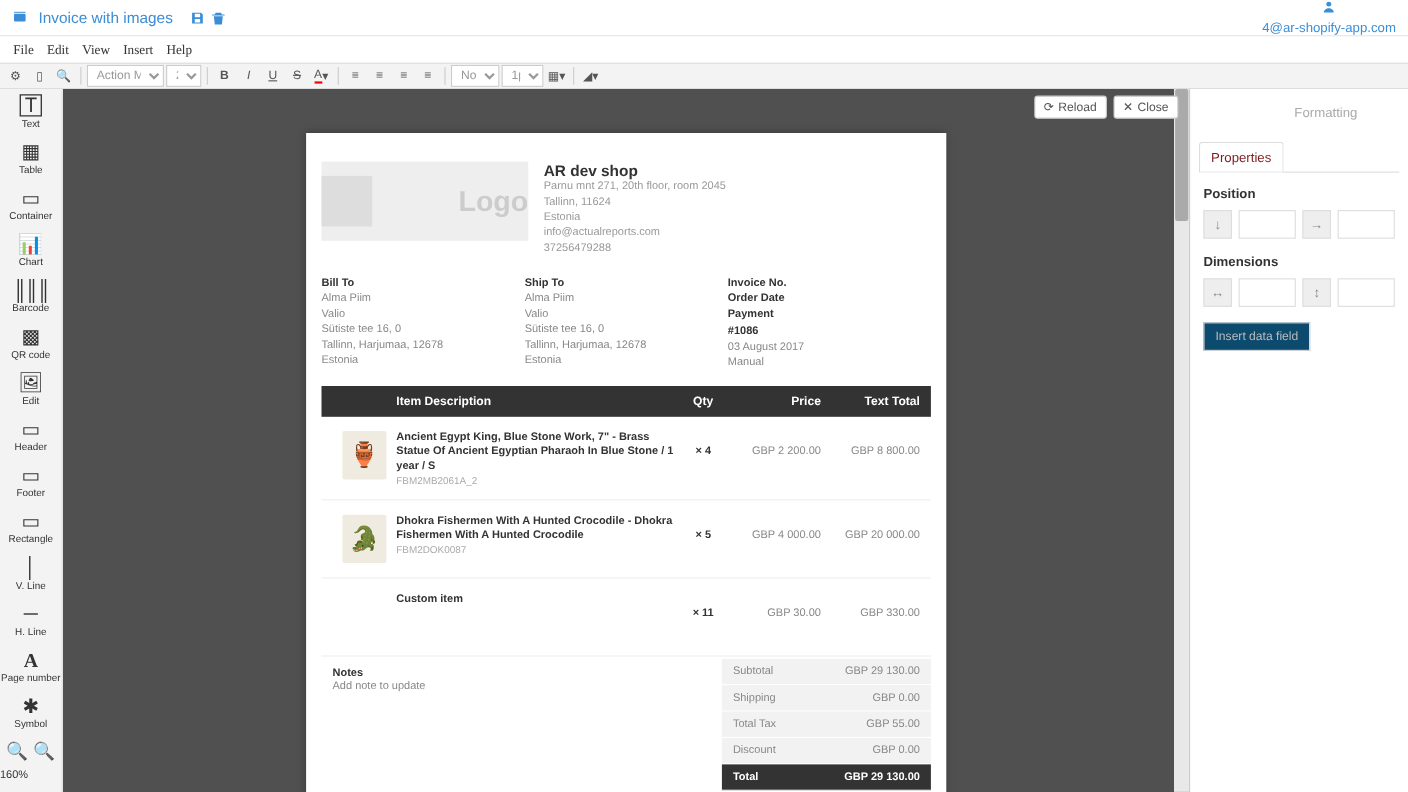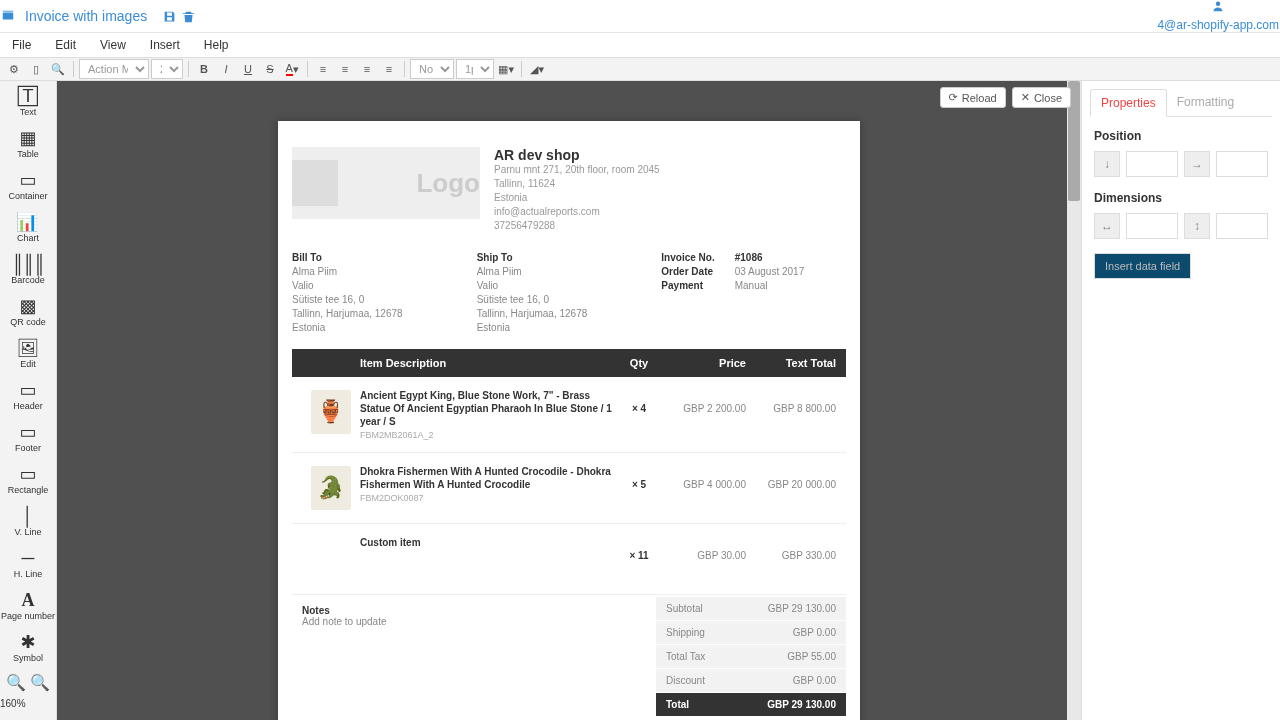--- a/index.html
+++ b/index.html
@@ -1,26 +1,26 @@
 <!DOCTYPE html>
 <html><head>
 <meta charset="utf-8">
 <style>
 * { box-sizing: border-box; margin: 0; padding: 0; }
 body { font-family: Arial, sans-serif; font-size: 12px; color: #333; background: #fff; overflow: hidden; width: 1280px; height: 720px; }
 
-.top-bar { height: 33px; display: flex; align-items: center; justify-content: space-between; padding: 0 1px; border-bottom: 1px solid #e5e5e5; }
+.top-bar { height: 33px; display: flex; align-items: center; justify-content: space-between; padding: 0 11px; border-bottom: 1px solid #e5e5e5; }
 .top-bar-left { display: flex; align-items: center; gap: 10px; }
 .doc-icon { width: 14px; height: 14px; color: #3b8dd6; }
 .doc-title { color: #3b8dd6; font-size: 14px; }
 .doc-actions { display: flex; gap: 6px; margin-left: 6px; }
 .doc-actions .sicon { width: 13px; height: 13px; color: #3b8dd6; cursor: pointer; }
 .user-info { display: flex; align-items: center; gap: 6px; color: #3b8dd6; font-size: 12px; flex-direction: column; }
 
-.menu-bar { height: 24px; display: flex; align-items: center; gap: 24px; padding: 0 12px; font-size: 12px; }
+.menu-bar { height: 24px; display: flex; align-items: center; gap: 12px; padding: 0 12px; font-size: 12px; font-family: Liberation Serif, serif; }
 .menu-bar span { cursor: pointer; }
 
 .toolbar { height: 24px; background: #f3f3f3; border-top: 1px solid #ddd; border-bottom: 1px solid #ddd; display: flex; align-items: center; padding: 0 4px; gap: 2px; }
 .tool-btn { width: 20px; height: 20px; display: flex; align-items: center; justify-content: center; border: 1px solid transparent; border-radius: 2px; cursor: pointer; color: #555; font-size: 11px; }
 .tool-select { height: 20px; border: 1px solid #ccc; background: #fff; font-size: 11px; color: #999; padding: 0 4px; }
 .tool-sep { width: 1px; height: 16px; background: #ccc; margin: 0 3px; }
 .font-select { width: 70px; }
 .size-select { width: 32px; }
 
 .main { display: flex; height: calc(720px - 33px - 24px - 24px); }
@@ -41,21 +41,21 @@
 .logo-box { width: 188px; height: 72px; background: #eee; display: flex; align-items: center; justify-content: space-between; gap: 8px; }
 .logo-cube { width: 46px; height: 46px; background: #ddd; }
 .logo-text { font-size: 26px; color: #ccc; font-weight: bold; }
 .company { flex: 1; }
 .company-name { font-size: 14px; font-weight: bold; color: #333; }
 .company-line { font-size: 10px; color: #999; line-height: 1.4; }
 
 .info-row { display: flex; margin-bottom: 14px; }
 .info-col { flex: 1; font-size: 10px; line-height: 1.4; }
 .info-col .lbl { font-weight: bold; color: #333; }
-.info-pairs { display: flex; gap: 20px; }
+.info-pairs { display: flex; gap: 2px; flex-direction: column; }
 .info-pairs .kcol { color: #333; font-weight: bold; }
 .info-pairs .vcol { color: #888; }
 
 .tbl-head { background: #333; color: #fff; display: flex; padding: 8px 10px; font-size: 11px; font-weight: bold; }
 .col-img { width: 58px; }
 .col-desc { flex: 1; }
 .col-qty { width: 42px; text-align: center; }
 .col-price { width: 86px; text-align: right; }
 .col-total { width: 90px; text-align: right; }
 
@@ -71,21 +71,21 @@
 .notes { flex: 1; padding: 8px 10px; font-size: 10px; }
 .notes .lbl { font-weight: bold; color: #333; }
 .totals { width: 190px; }
 .tot-row { display: flex; justify-content: space-between; padding: 6px 10px; font-size: 10px; background: #f2f2f2; border-bottom: 1px solid #fff; }
 .tot-row.final { background: #333; color: #fff; font-weight: bold; }
 .tot-words { text-align: right; font-size: 8px; color: #aaa; padding: 3px 10px; }
 
 .right-panel { width: 199px; border-left: 1px solid #ddd; background: #fff; padding: 8px 0; }
 .rp-tabs { display: flex; border-bottom: 1px solid #ddd; margin: 0 8px; }
 .rp-tab { padding: 6px 10px; font-size: 12px; cursor: pointer; color: #aaa; }
-.rp-tab.active { border: 1px solid #ddd; border-bottom: 1px solid #fff; margin-bottom: -1px; border-radius: 3px 3px 0 0; color: #ef4444; }
+.rp-tab.active { border: 1px solid #ddd; border-bottom: 1px solid #fff; margin-bottom: -1px; border-radius: 3px 3px 0 0; color: #7f1d1d; margin-top: 40px; }
 .rp-body { padding: 12px; }
 .rp-label { font-size: 12px; font-weight: bold; color: #333; margin-bottom: 8px; }
 .rp-row { display: flex; gap: 6px; margin-bottom: 14px; }
 .rp-ico { width: 26px; height: 26px; background: #eee; border: 1px solid #ddd; display: flex; align-items: center; justify-content: center; color: #888; font-size: 12px; }
 .rp-input { flex: 1; height: 26px; border: 1px solid #ddd; }
 .rp-btn { padding: 6px 10px; border: 1px solid #ddd; background: #0c4a6e; color: #bbb; font-size: 11px; cursor: pointer; }
 
 .scrollbar { position: absolute; right: 0; top: 0; width: 14px; height: 100%; background: #e8e8e8; }
 .scrollbar-thumb { position: absolute; right: 1px; top: 0; width: 12px; height: 120px; background: #aaa; border-radius: 2px; }
 </style>

